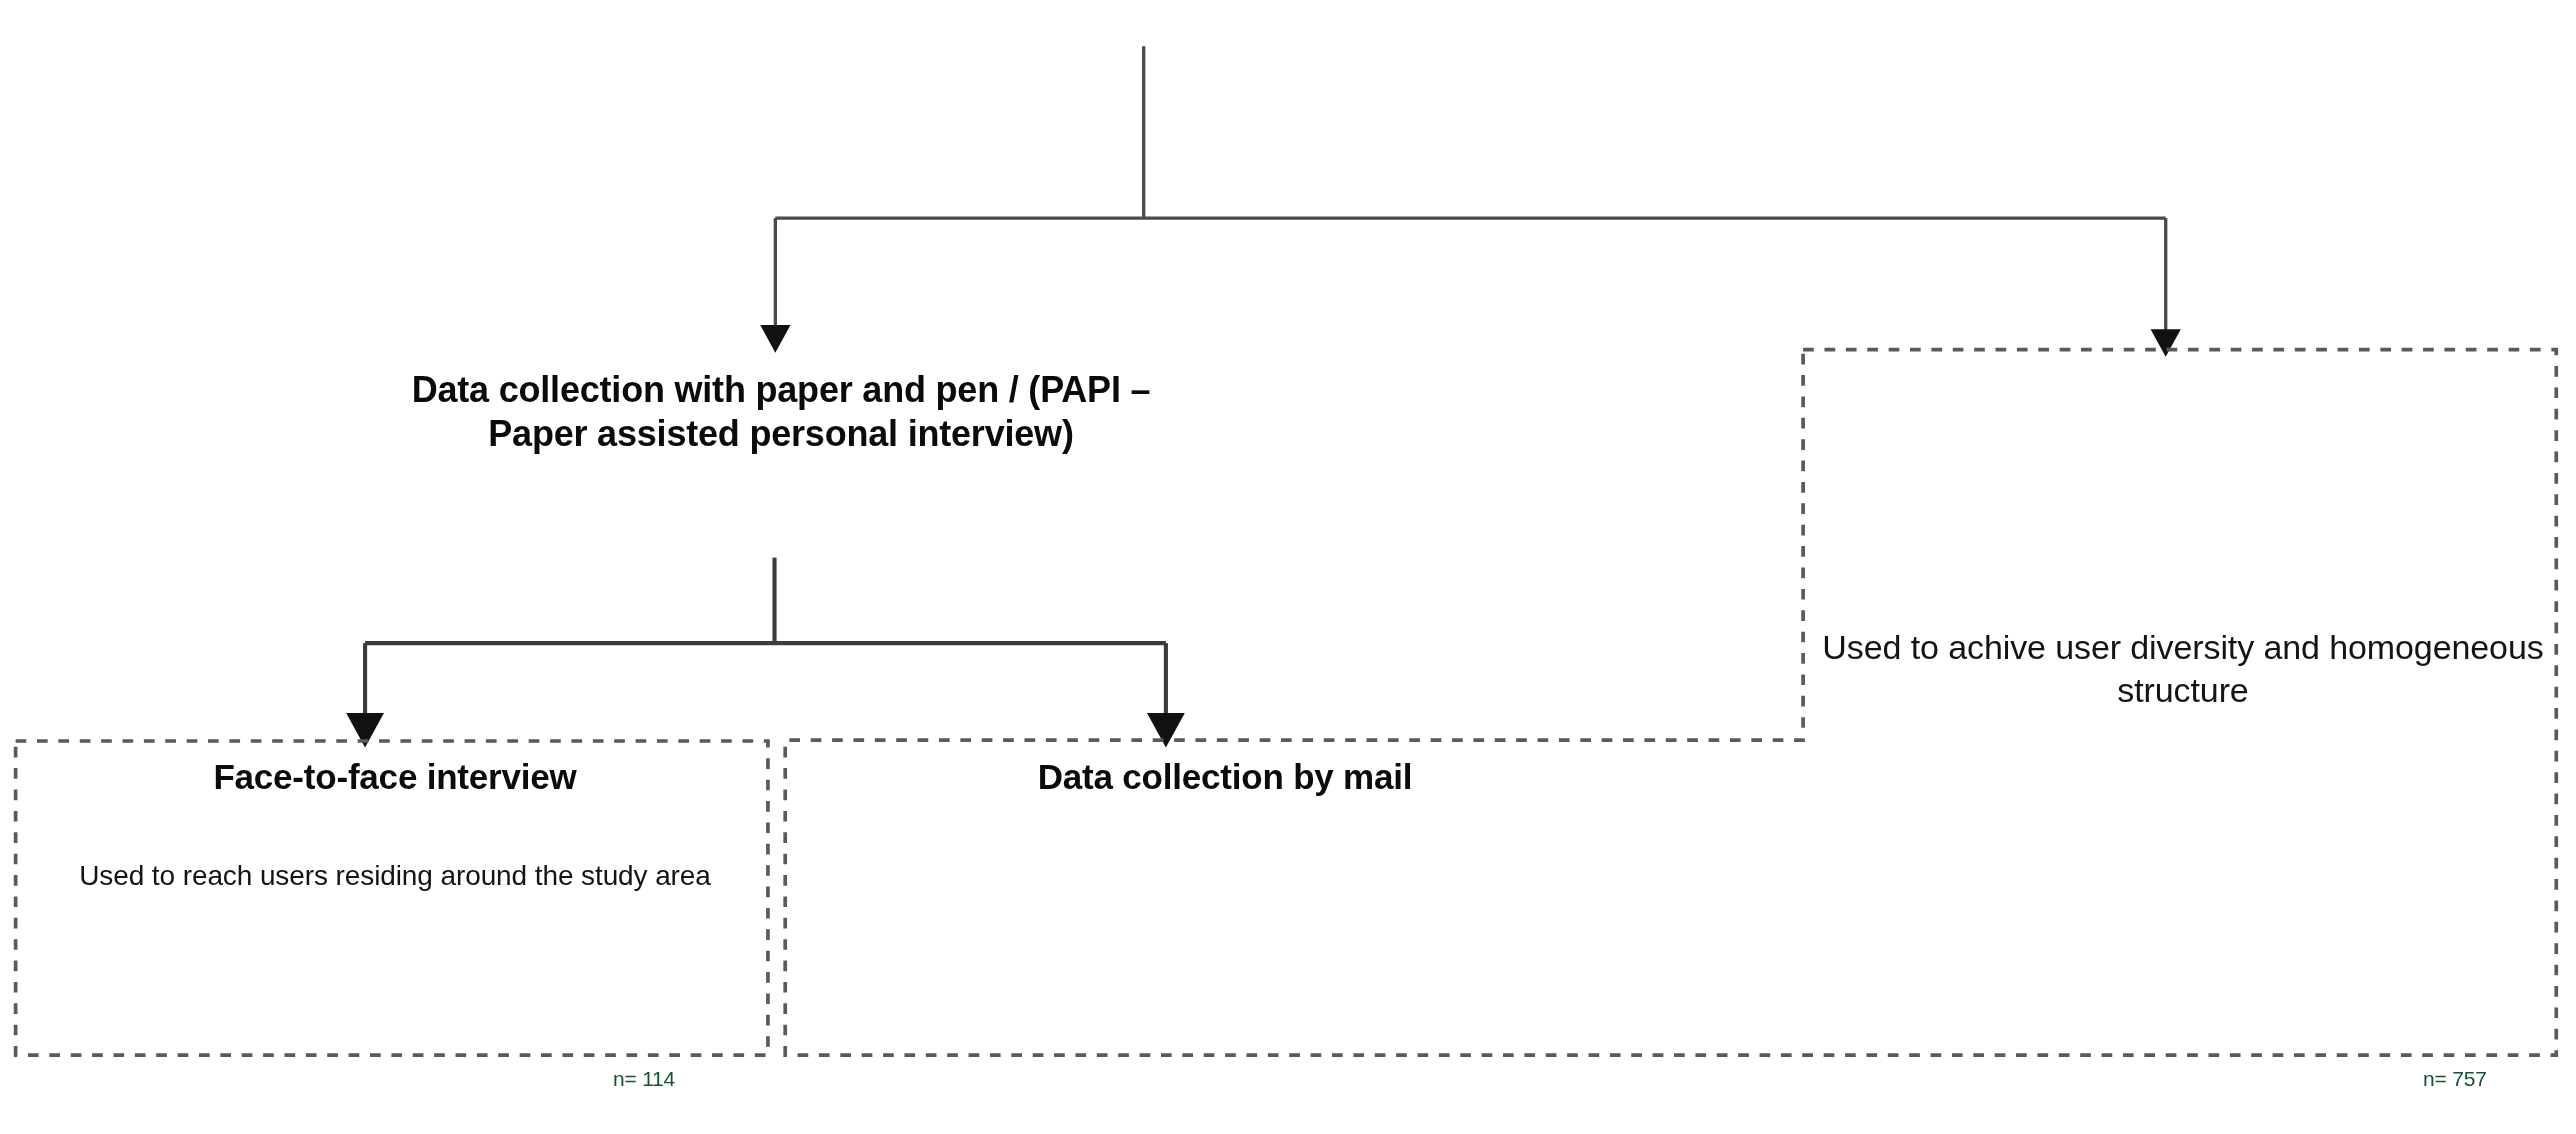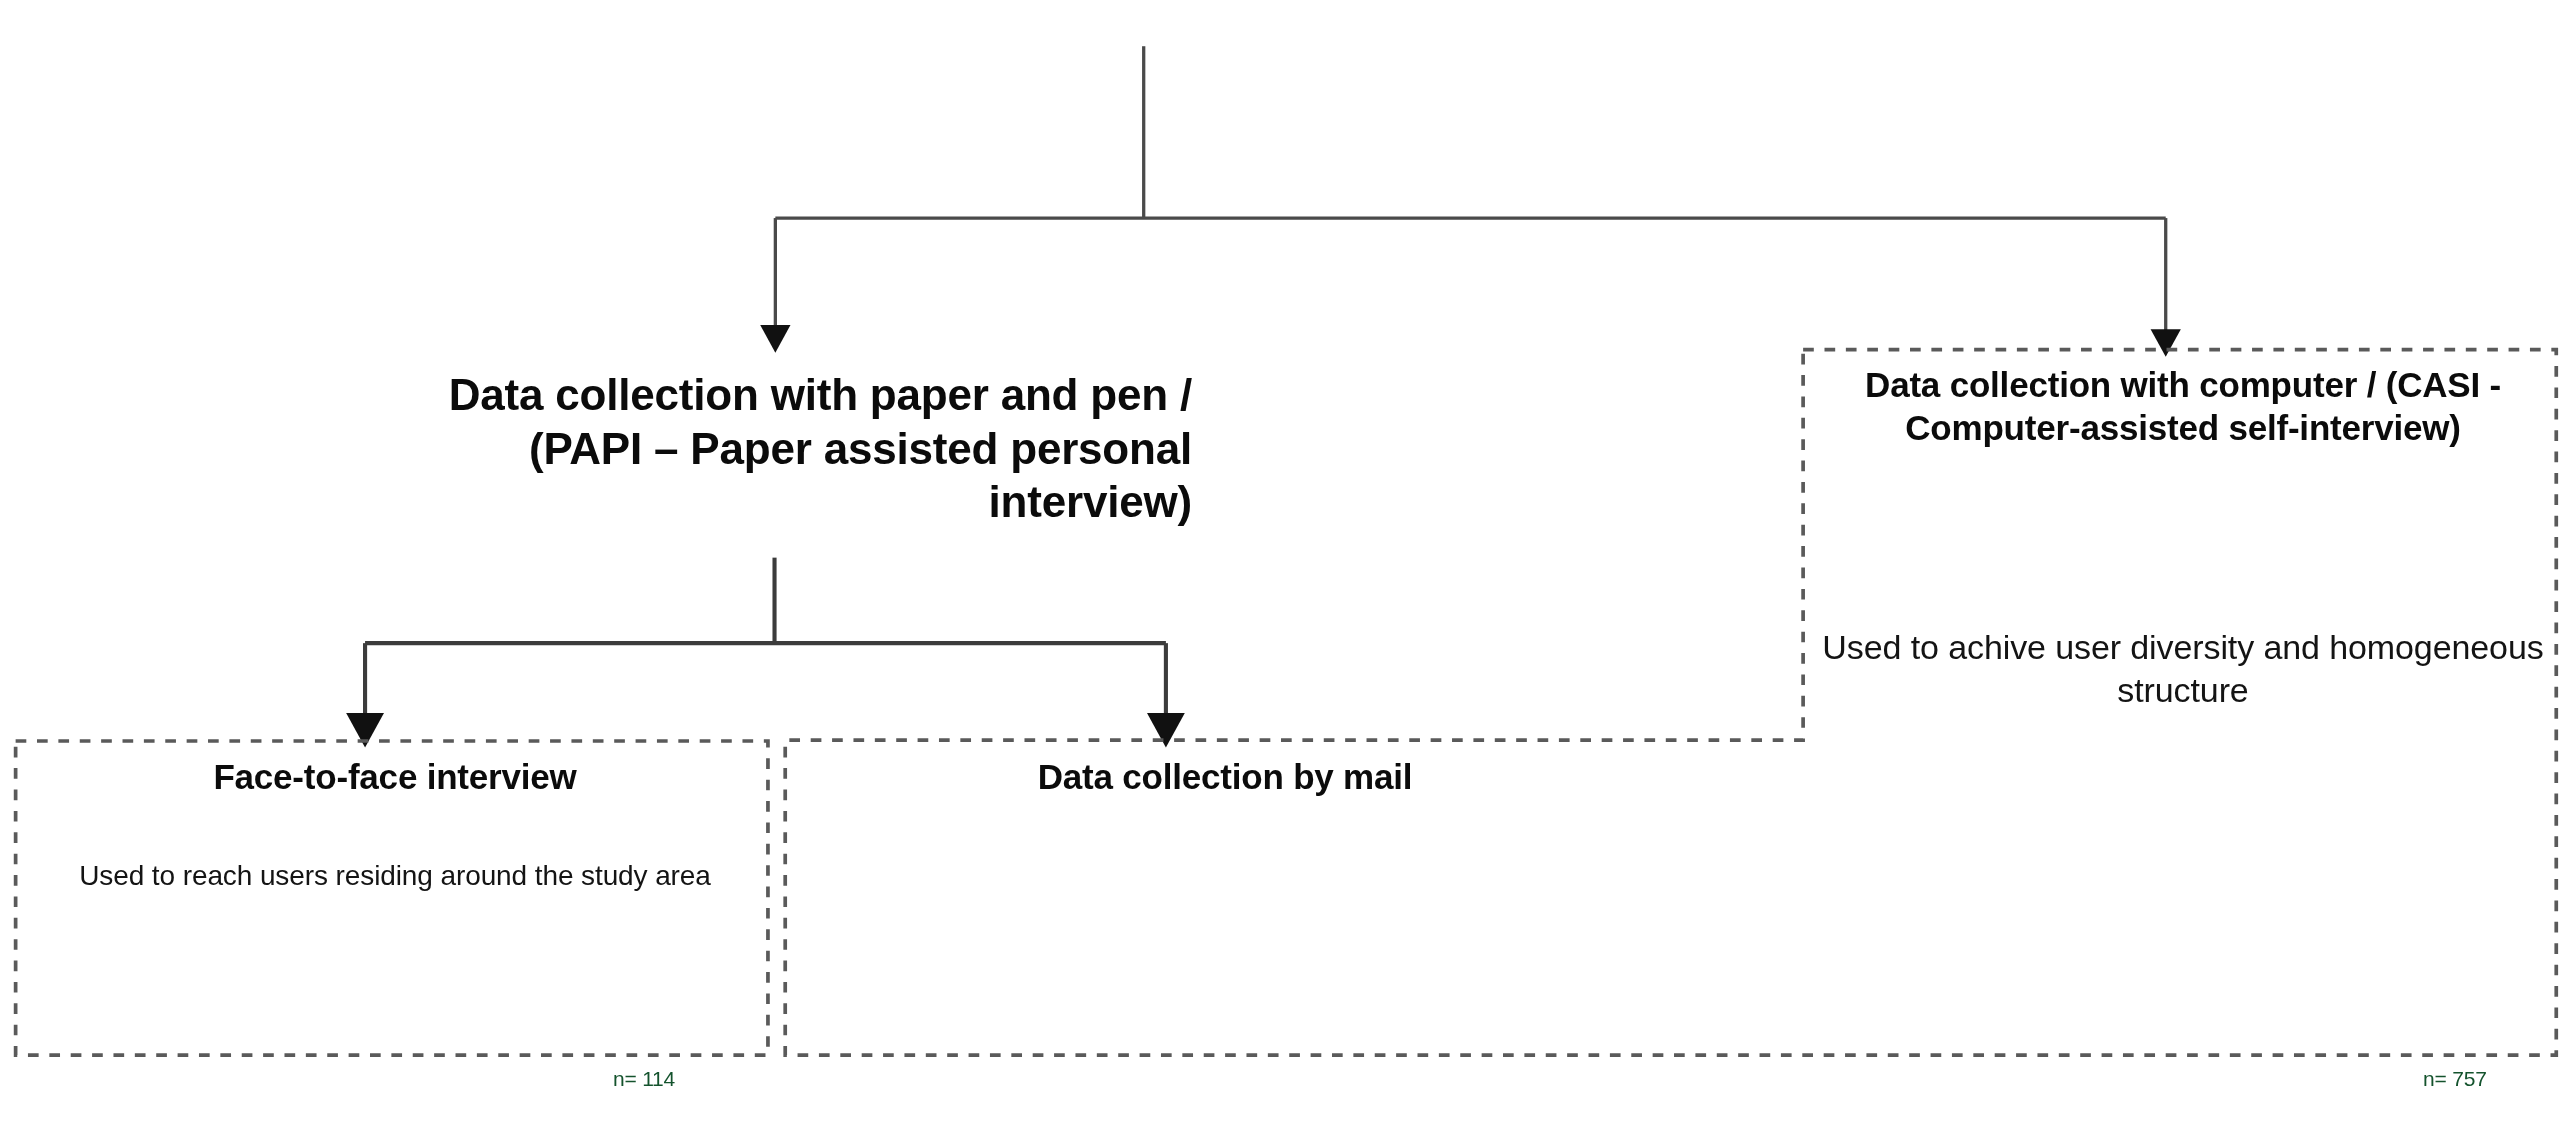--- a/index.html
+++ b/index.html
@@ -59,22 +59,21 @@
     top: 0px;
     width: 608px;
     font-size: 36px;
   }
 
   
   #papi-title {
     left: 370px;
     top: 368px;
     width: 822px;
-    font-size: 44px;
-    text-align: right;
+    font-size: 36px;
   }
   #casi-title {
     left: 1821px;
     top: 364px;
     width: 724px;
     font-size: 35px;
   }
   #casi-body {
     left: 1821px;
     top: 578px;
@@ -141,21 +140,20 @@
     <path d="M1418,782 L1418,878" stroke="#3c3c3c" stroke-width="5" fill="none" marker-end="url(#arrowhead)"></path>
 
     <path d="M2193,425 L3109,425 L3109,1283 L955,1283 L955,900 L2193,900 Z" fill="none" stroke="#5a5a5a" stroke-width="4.5" stroke-dasharray="13 13" stroke-linecap="butt"></path>
 
     <rect x="19" y="901" width="915" height="382" fill="none" stroke="#5a5a5a" stroke-width="4.5" stroke-dasharray="13 13"></rect>
   </svg>
 
 
   <div class="node-title" id="papi-title">Data collection with paper and pen / (PAPI – Paper assisted personal interview)</div>
 
-  <div class="node-title" id="casi-title">Data collection with computer / (CASI - Computer-assisted self-interview)</div>
   <div class="node-body" id="casi-body">Used to achive user diversity and homogeneous structure</div>
 
   <div class="node-title" id="f2f-title">Face-to-face interview</div>
   <div class="node-body" id="f2f-body">Used to reach users residing around the study area</div>
 
   <div class="node-title" id="mail-title">Data collection by mail</div>
 
   <div class="count-label" id="n-left">n= 114</div>
   <div class="count-label" id="n-right">n= 757</div>
 

